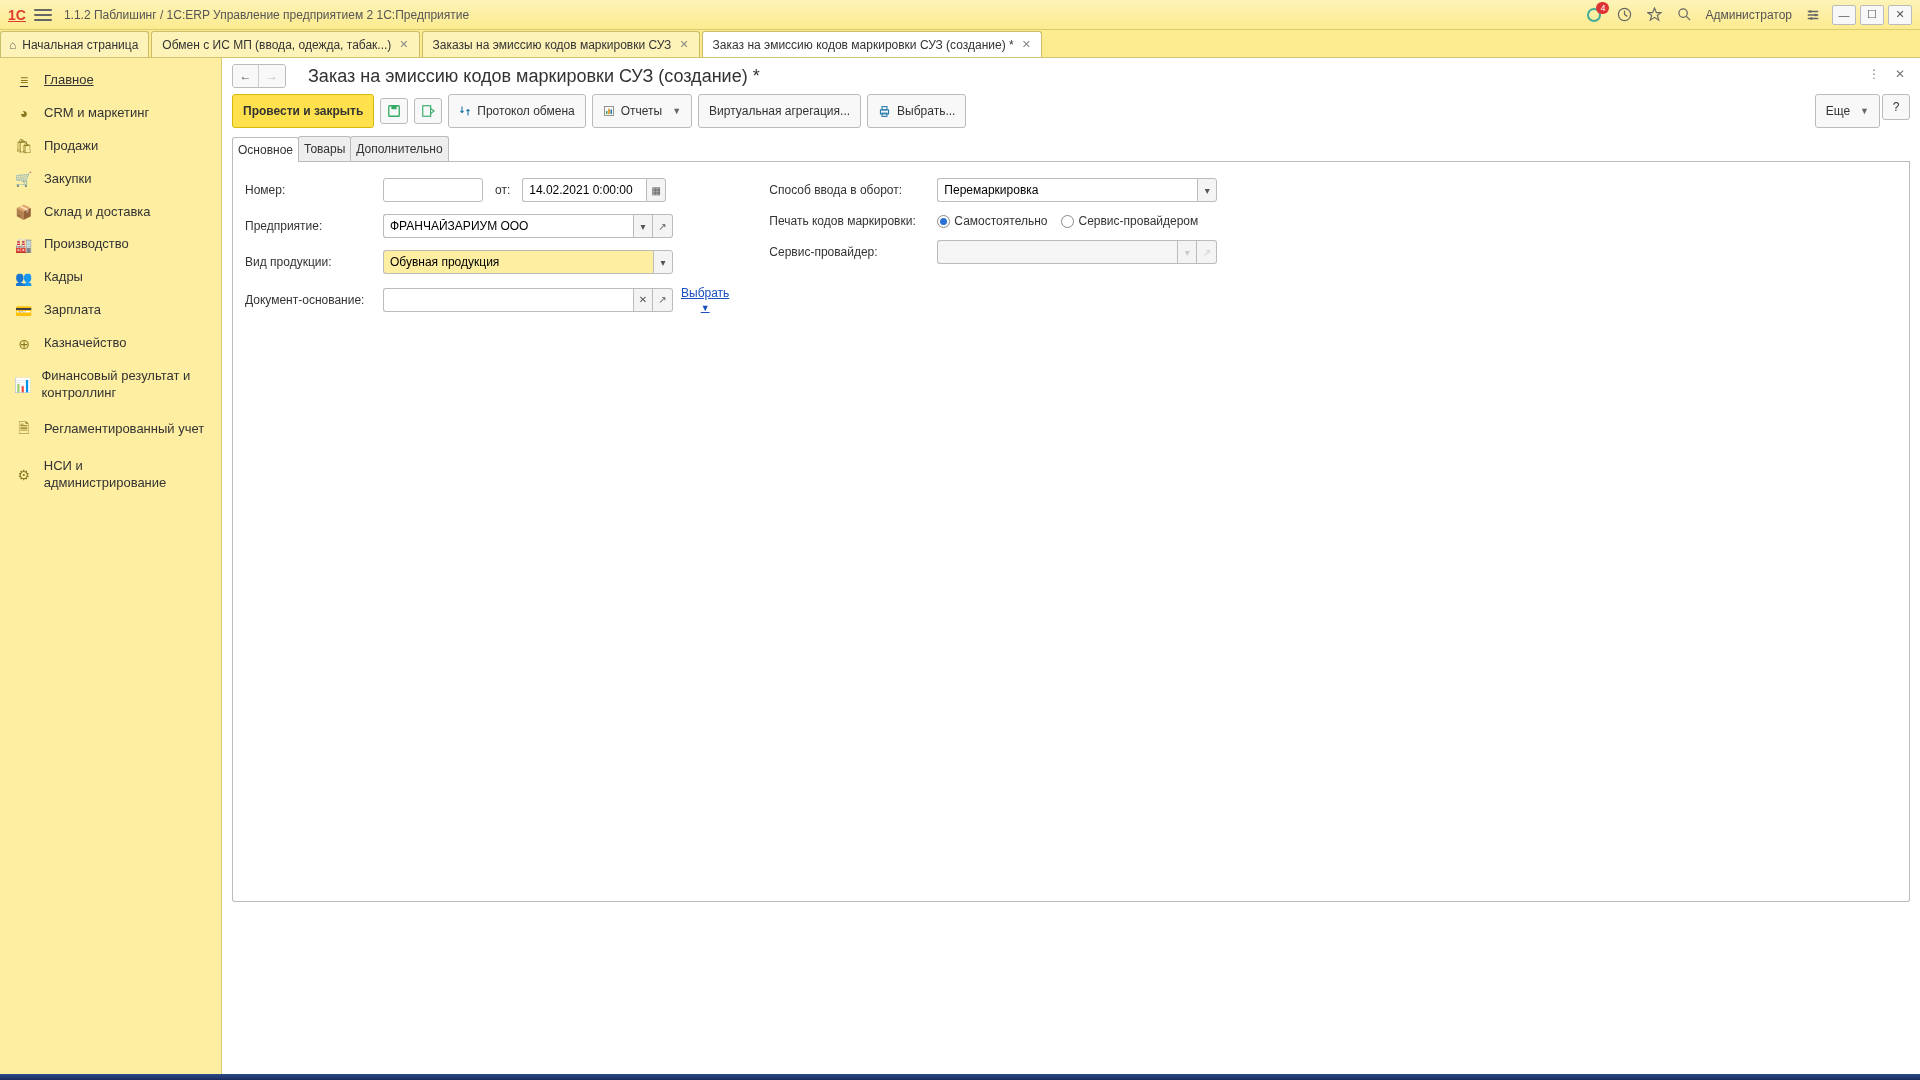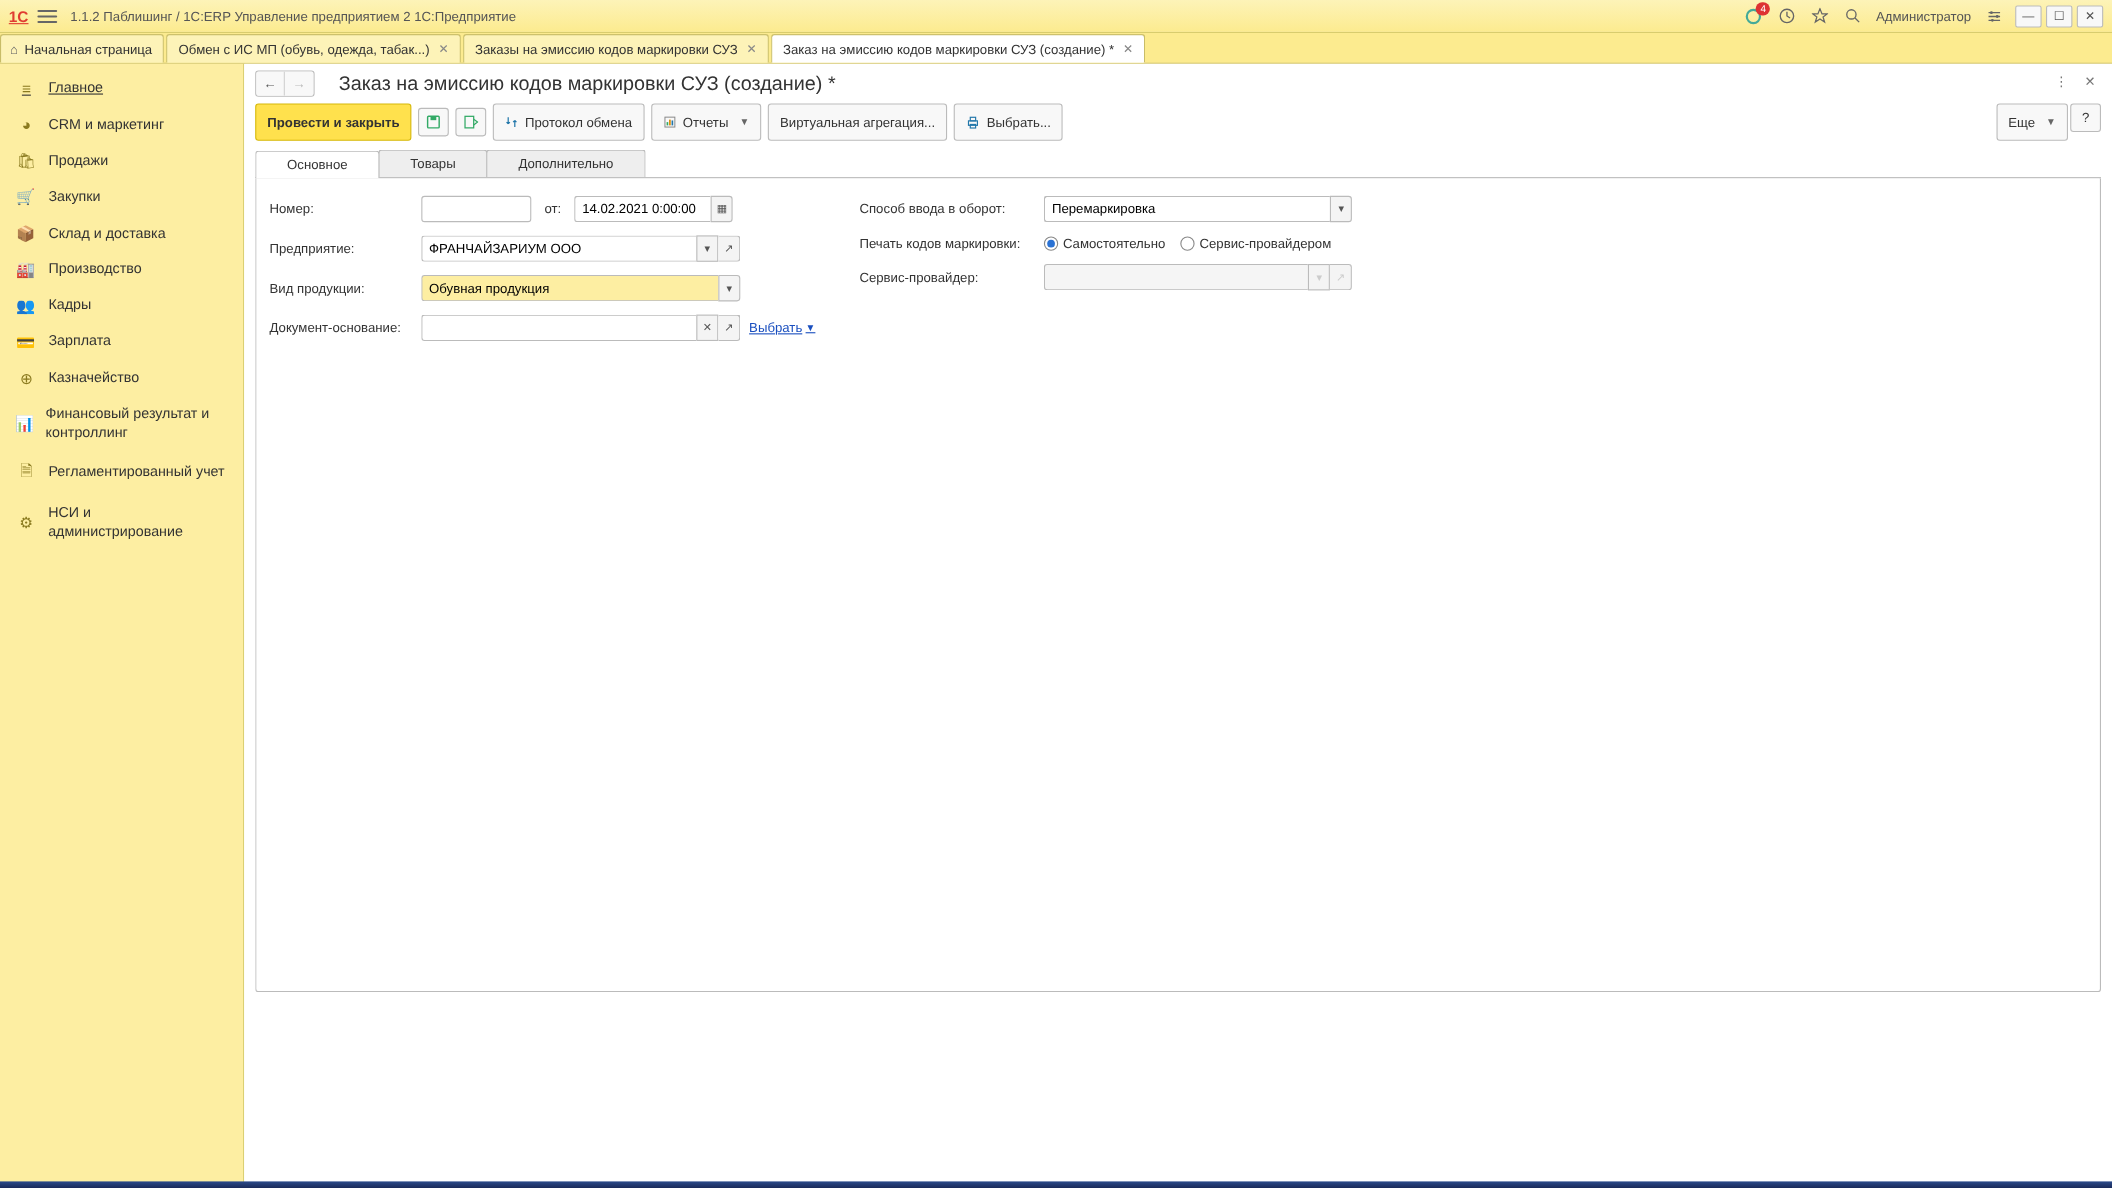--- a/index.html
+++ b/index.html
@@ -54,21 +54,21 @@
 .btn.icon-only { padding: 0; width: 28px; justify-content: center; }
 .btn .caret { font-size: 9px; color: #666; margin-left: 4px; }
 .toolbar-right { position: absolute; right: 0; display: flex; gap: 2px; }
 
 
 .status-line { font-size: 12px; margin-bottom: 10px; }
 .status-line .link { color: #1a4fbf; text-decoration: underline; cursor: pointer; }
 
 
 .formtabs { display: flex; border-bottom: 1px solid #bbb; }
-.ftab { padding: 5px 28px; border: 1px solid #bbb; border-bottom: none; background: #eee; font-size: 12px; cursor: pointer; margin-right: -1px; border-radius: 3px 3px 0 0; }
+.ftab { padding: 5px 5px; border: 1px solid #bbb; border-bottom: none; background: #eee; font-size: 12px; cursor: pointer; margin-right: -1px; border-radius: 3px 3px 0 0; }
 .ftab.active { background: #fff; position: relative; top: 1px; }
 
 
 .form-area { border: 1px solid #bbb; border-top: none; padding: 16px 12px; min-height: 740px; border-radius: 0 0 3px 3px; }
 .form-cols { display: flex; gap: 40px; }
 .form-col { display: flex; flex-direction: column; gap: 12px; }
 .form-row { display: flex; align-items: center; gap: 8px; }
 .flabel { width: 130px; font-size: 12px; color: #333; }
 .flabel2 { width: 160px; font-size: 12px; color: #333; }
 .finput { height: 24px; border: 1px solid #bbb; border-radius: 3px; padding: 0 6px; font-size: 12px; background: #fff; }
@@ -80,21 +80,21 @@
 .combo { display: flex; }
 .combo .finput { border-radius: 3px 0 0 3px; border-right: none; }
 .combo .cbtn { width: 20px; height: 24px; border: 1px solid #bbb; background: #f4f4f4; display:flex; align-items:center; justify-content:center; font-size:10px; color:#555; cursor:pointer; }
 .combo .cbtn:last-child { border-radius: 0 3px 3px 0; }
 .combo .cbtn + .cbtn { border-left: none; }
 .ot { font-size:12px; color:#333; margin: 0 4px; }
 .radio-group { display: flex; align-items: center; gap: 14px; font-size: 12px; }
 .radio { display:flex; align-items:center; gap:4px; cursor:pointer; }
 .radio .dot { width: 13px; height:13px; border:1px solid #888; border-radius:50%; display:flex; align-items:center; justify-content:center; }
 .radio.checked .dot::after { content:''; width:7px; height:7px; background:#2a72d4; border-radius:50%; }
-.link-sel { color:#1a4fbf; text-decoration: underline; font-size:12px; cursor:pointer; display:flex; align-items:center; gap:3px; }
+.link-sel { color:#1a4fbf; text-decoration: underline; font-size:12px; cursor:pointer; display:flex; align-items:center; gap:3px;flex-direction:column; }
 .link-sel .caret { font-size: 9px; }
 
 
 .taskbar { position: absolute; left:0; right:0; bottom:0; height: 6px; background: linear-gradient(#2a4a8a,#1a2a5a); }
 
 svg { display: block; }
 </style>
 </head>
 <body>
 
@@ -143,21 +143,21 @@
   <div class="win-btn">☐</div>
   <div class="win-btn">✕</div>
 </div>
 
 <div class="tabsbar">
   <div class="tab home">
     <span class="home-icon">⌂</span>
     <span>Начальная страница</span>
   </div>
   <div class="tab">
-    <span>Обмен с ИС МП (обувь, одежда, табак...)</span>
+    <span>Обмен с ИС МП (ввода, одежда, табак...)</span>
     <span class="close">✕</span>
   </div>
   <div class="tab">
     <span>Заказы на эмиссию кодов маркировки СУЗ</span>
     <span class="close">✕</span>
   </div>
   <div class="tab active">
     <span>Заказ на эмиссию кодов маркировки СУЗ (создание) *</span>
     <span class="close">✕</span>
   </div>

